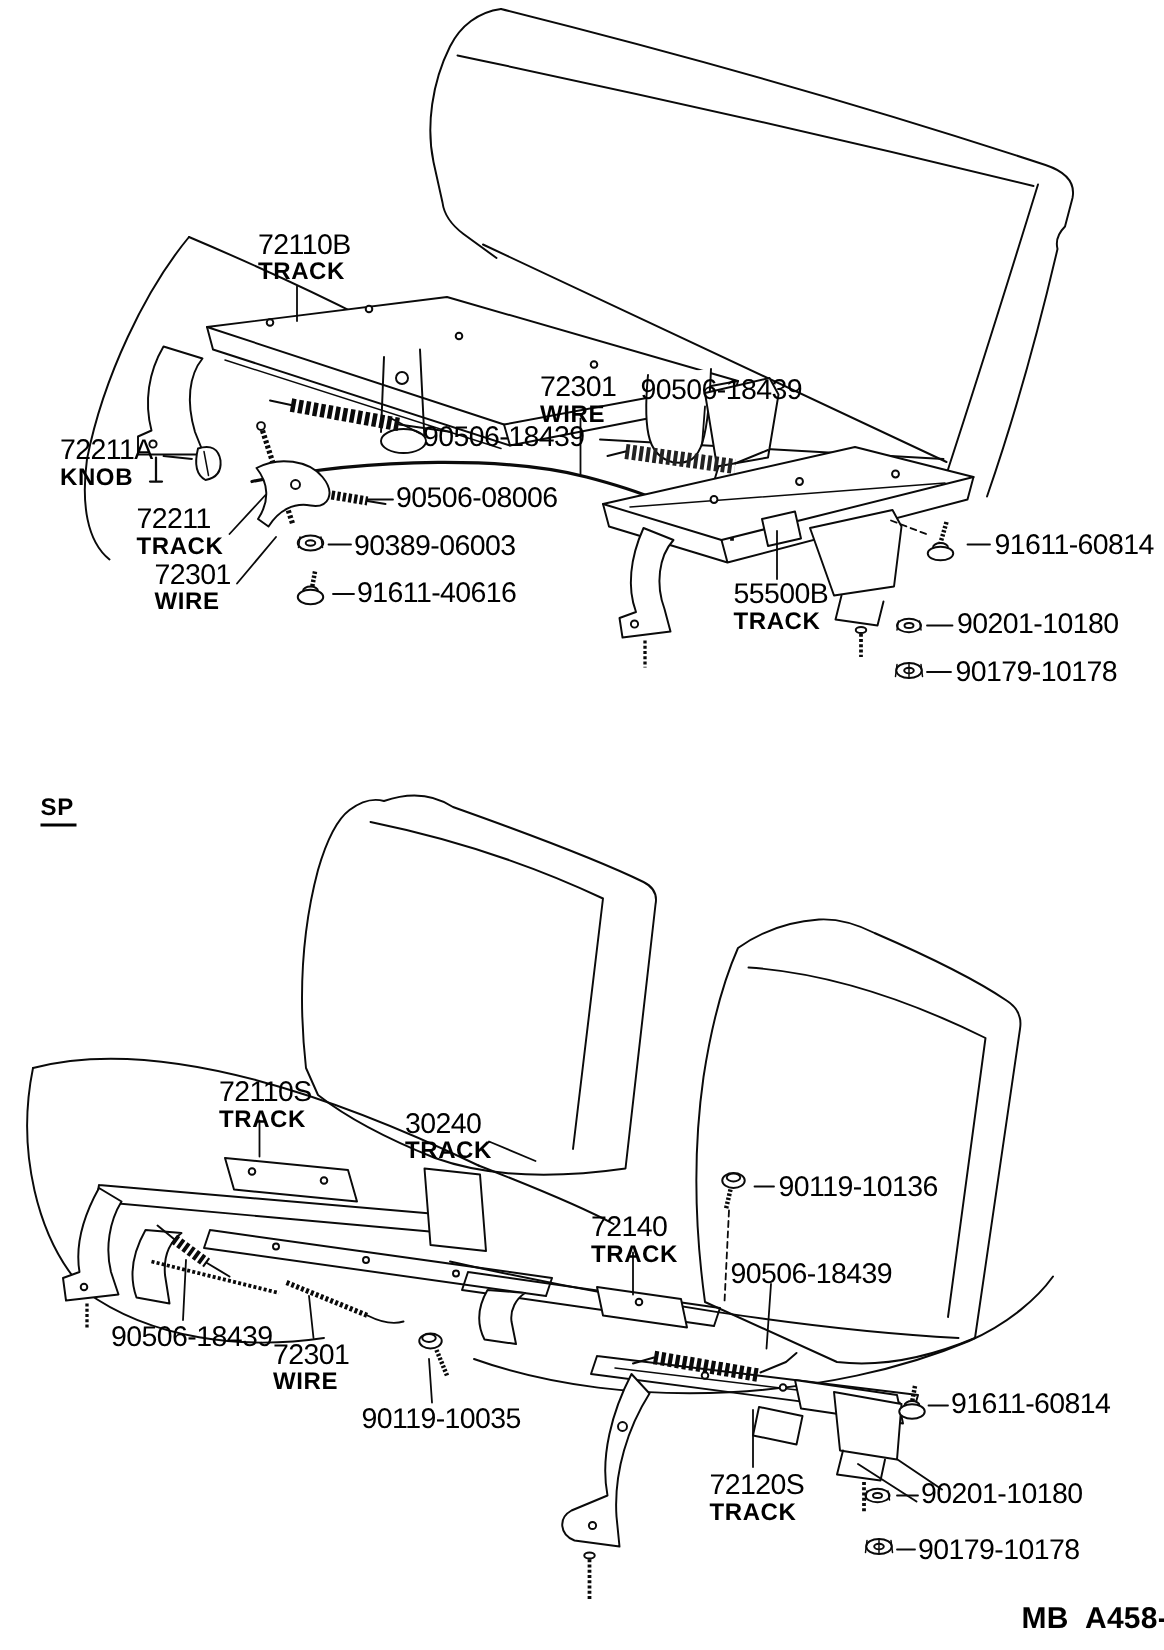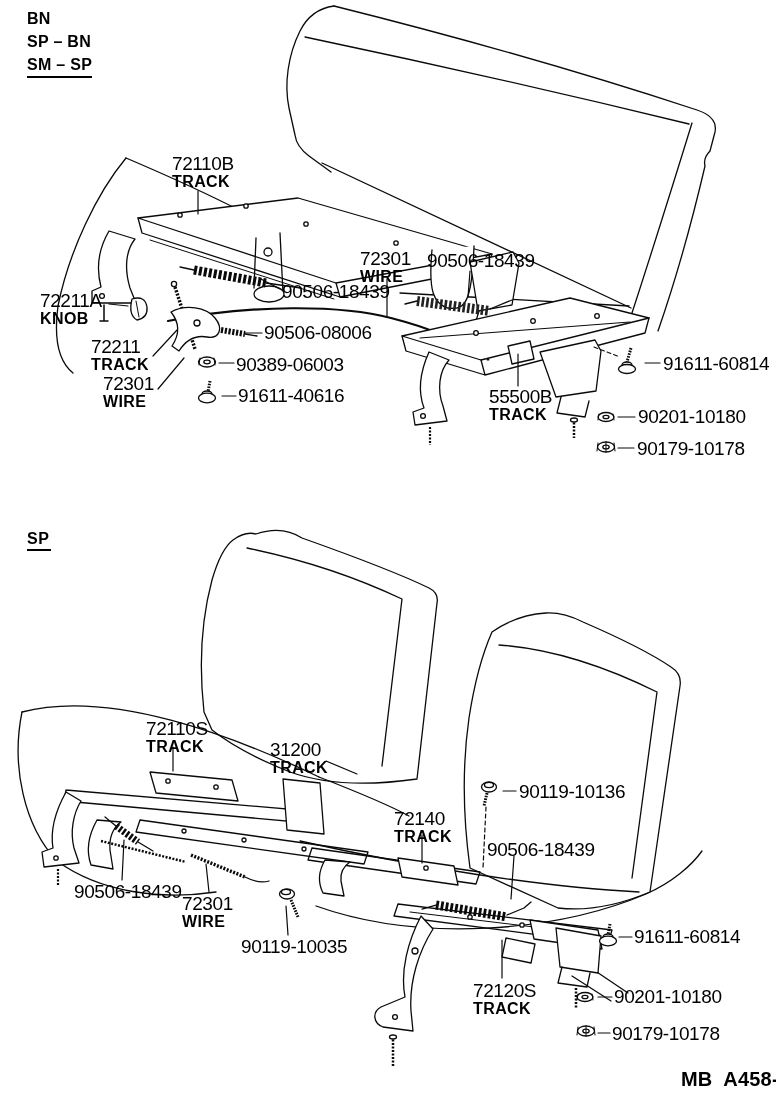--- a/index.html
+++ b/index.html
@@ -250,25 +250,20 @@
     <path d="M288,935 L286,906"></path>
     <path d="M632,937 L619,937"></path>
     <path d="M502,978 L502,940"></path>
     <path d="M612,997 L598,997"></path>
     <path d="M610,1033 L598,1033"></path>
     <path d="M594,347 L620,357" stroke-dasharray="4,3"></path>
     <path d="M486,807 L483,868" stroke-dasharray="4,3"></path>
   </g>
 </svg>
 
-  <div class="hdr">
-    <span>BN</span>
-    <span>SP – BN</span>
-    <span class="u">SM – SP</span>
-  </div>
 
   <div class="lbl" style="left:172px;top:154px">
     <span class="num">72110B</span>
     <span class="sub">TRACK</span>
   </div>
   <div class="lbl" style="left:360px;top:249px">
     <span class="num">72301</span>
     <span class="sub">WIRE</span>
   </div>
   <div class="lbl" style="left:427px;top:251px">
@@ -312,21 +307,21 @@
     <span class="num">90179-10178</span>
   </div>
 
   <div class="sp-marker">SP</div>
 
   <div class="lbl" style="left:146px;top:719px">
     <span class="num">72110S</span>
     <span class="sub">TRACK</span>
   </div>
   <div class="lbl" style="left:270px;top:740px">
-    <span class="num">31200</span>
+    <span class="num">30240</span>
     <span class="sub">TRACK</span>
   </div>
   <div class="lbl" style="left:519px;top:782px">
     <span class="num">90119-10136</span>
   </div>
   <div class="lbl" style="left:394px;top:809px">
     <span class="num">72140</span>
     <span class="sub">TRACK</span>
   </div>
   <div class="lbl" style="left:487px;top:840px">

